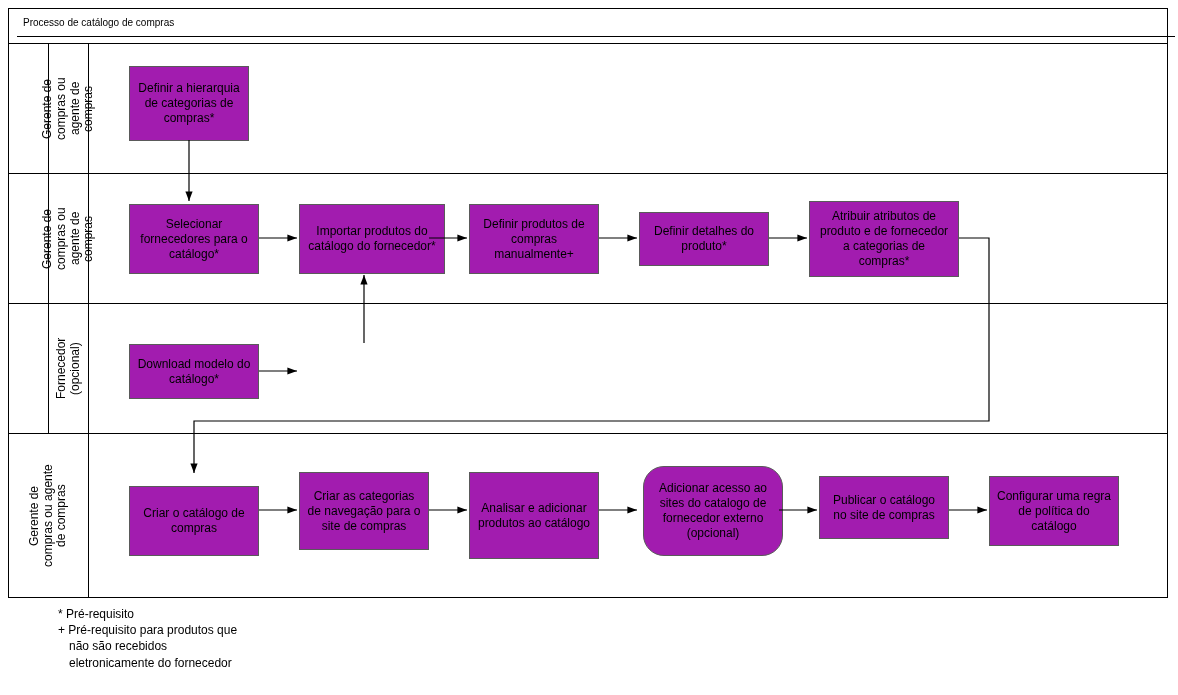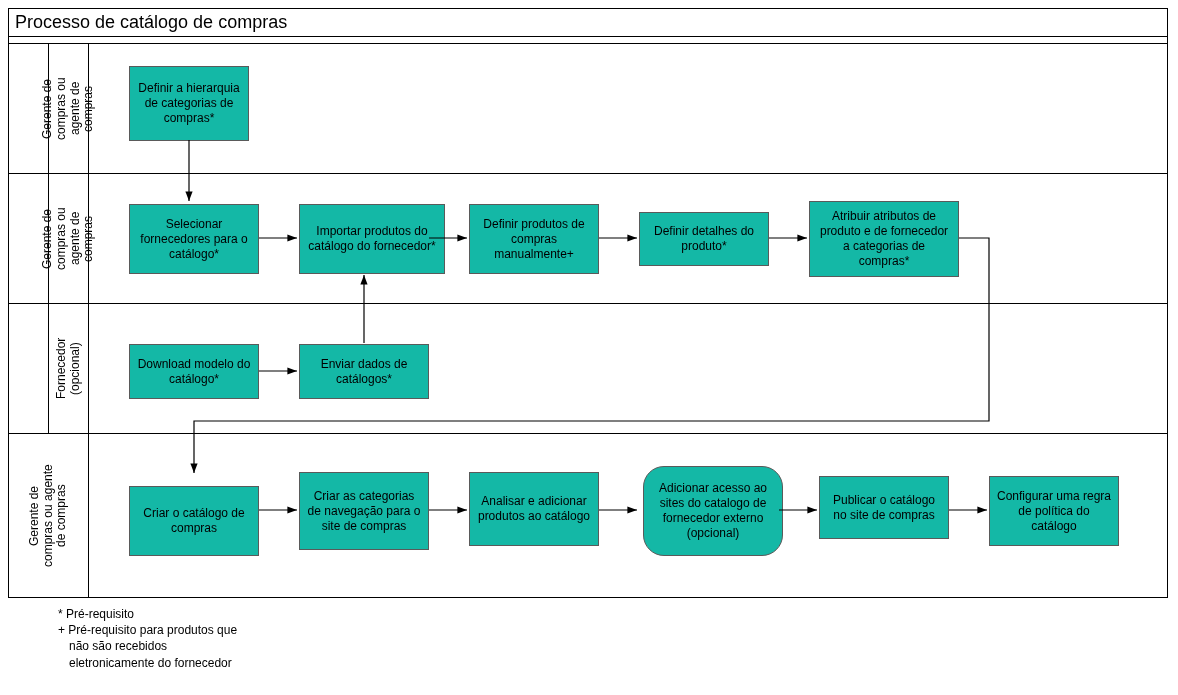--- a/index.html
+++ b/index.html
@@ -20,28 +20,28 @@
     position: absolute;
     left: 8px;
     top: 8px;
     width: 1160px;
     height: 590px;
     border: 1px solid #000;
     box-sizing: border-box;
   }
   .pool-title {
     position: absolute;
-    left: 0;
+    left: 8px;
     top: 0;
     width: 100%;
     height: 28px;
     border-bottom: 1px solid #000;
     line-height: 27px;
     padding-left: 6px;
-    font-size: 18px;
+    font-size: 10px;
     box-sizing: border-box;
     font-weight: 400;
   }
   .pool-title-underline {
     position: absolute;
     left: 0;
     top: 34px;
     width: 100%;
     height: 0;
     border-bottom: 1px solid #000;
@@ -90,21 +90,21 @@
   .lane-body {
     position: absolute;
     left: 80px;
     top: 0;
     right: 0;
     bottom: 0;
   }
   .activity {
     position: absolute;
     border: 1px solid #5a5a5a;
-    background: #14b8a6;
+    background: #a21caf;
     box-sizing: border-box;
     display: flex;
     align-items: center;
     justify-content: center;
     text-align: center;
     font-size: 12px;
     line-height: 1.25;
     padding: 4px 6px;
   }
   .arrow-svg {
@@ -170,35 +170,34 @@
     </div>
 
     <div class="lane" style="top:294px;height:130px;">
       <div class="lane-head-outer"></div>
       <div class="lane-head-inner-split">
         <div class="vtext" style="white-space:pre-line;">Fornecedor
 (opcional)</div>
       </div>
       <div class="lane-body">
         <div class="activity" style="left:40px;top:40px;width:130px;height:55px;">Download modelo do catálogo*</div>
-        <div class="activity" style="left:210px;top:40px;width:130px;height:55px;">Enviar dados de catálogos*</div>
       </div>
     </div>
 
     <div class="lane" style="top:424px;height:164px;border-bottom:none;">
 
       <div class="lane-head-outer" style="width:80px;">
         <div class="vtext" style="white-space:pre-line;">Gerente de
 compras ou agente
 de compras</div>
       </div>
       <div class="lane-body">
         <div class="activity" style="left:40px;top:42px;width:130px;height:70px;margin-top:10px;">Criar o catálogo de compras</div>
         <div class="activity" style="left:210px;top:38px;width:130px;height:78px;">Criar as categorias de navegação para o site de compras</div>
-        <div class="activity" style="left:380px;top:38px;width:130px;height:74px;">Analisar e adicionar produtos ao catálogo</div>
+        <div class="activity" style="left:380px;top:38px;width:130px;height:87px;">Analisar e adicionar produtos ao catálogo</div>
         <div class="activity" style="left:554px;top:32px;width:140px;height:90px;border-radius:21px;">Adicionar acesso ao sites do catalogo de fornecedor externo (opcional)</div>
         <div class="activity" style="left:730px;top:42px;width:130px;height:63px;">Publicar o catálogo no site de compras</div>
         <div class="activity" style="left:900px;top:42px;width:130px;height:70px;">Configurar uma regra de política do catálogo</div>
       </div>
     </div>
 
     <svg class="arrow-svg" width="1160" height="590">
       <defs>
         <marker id="ah" markerWidth="10" markerHeight="10" refX="8" refY="3" orient="auto" markerUnits="strokeWidth">
           <path d="M0,0 L8,3 L0,6 Z" fill="#000"></path>

